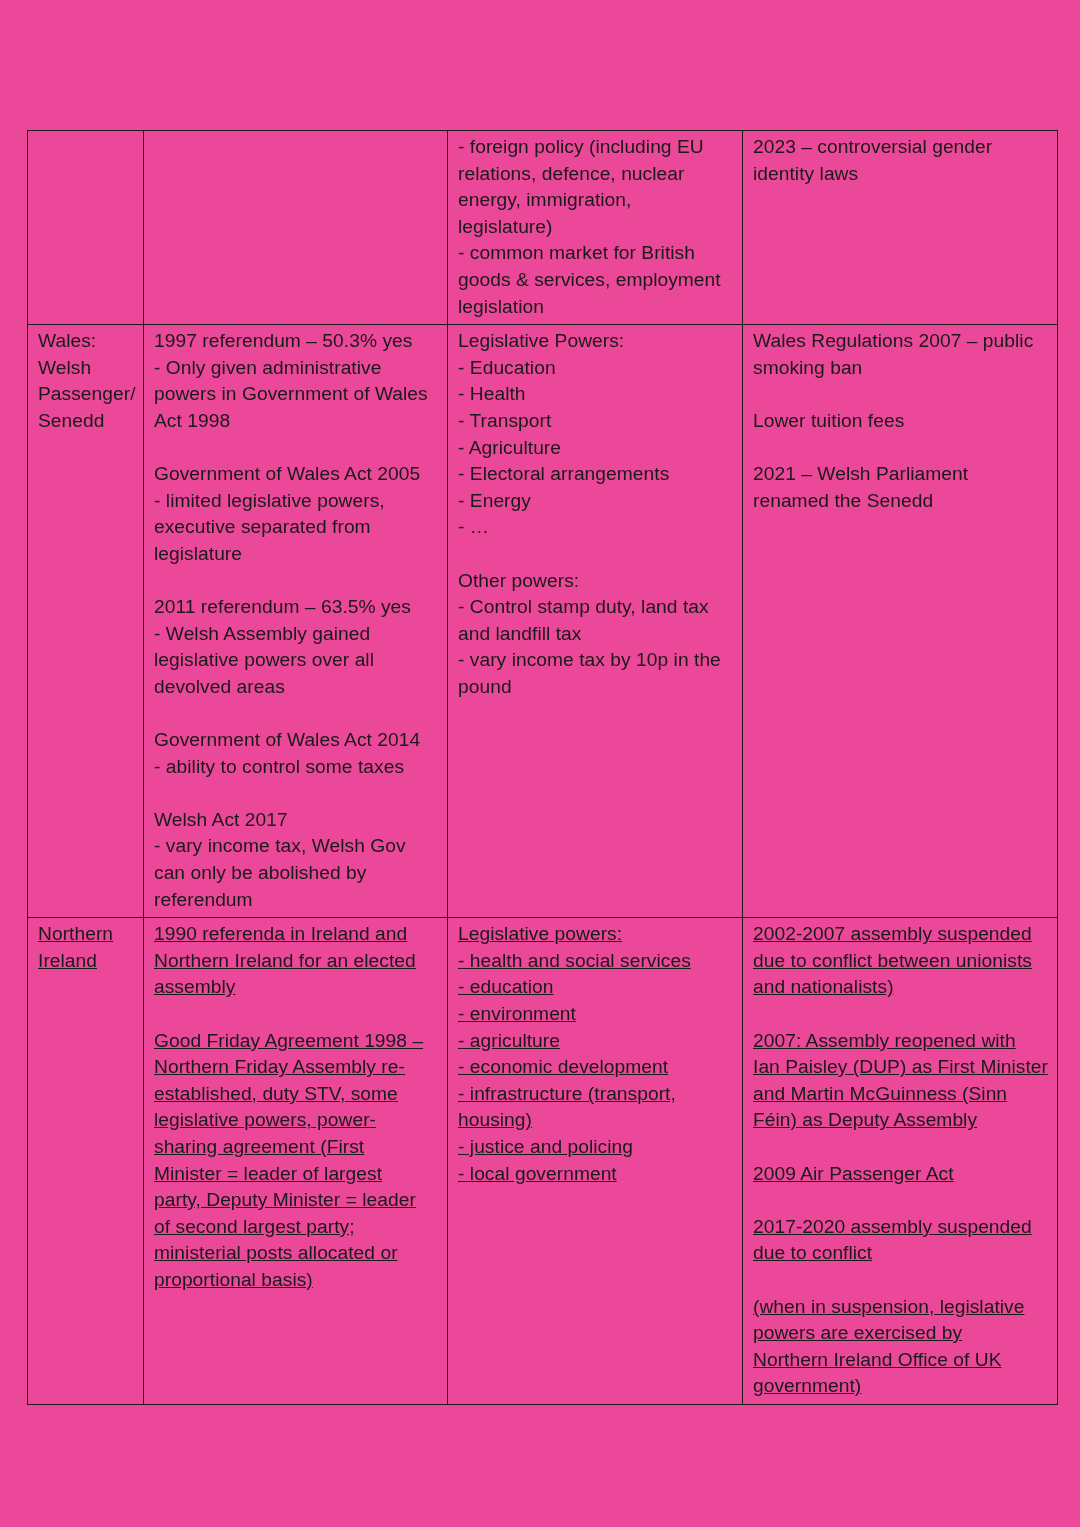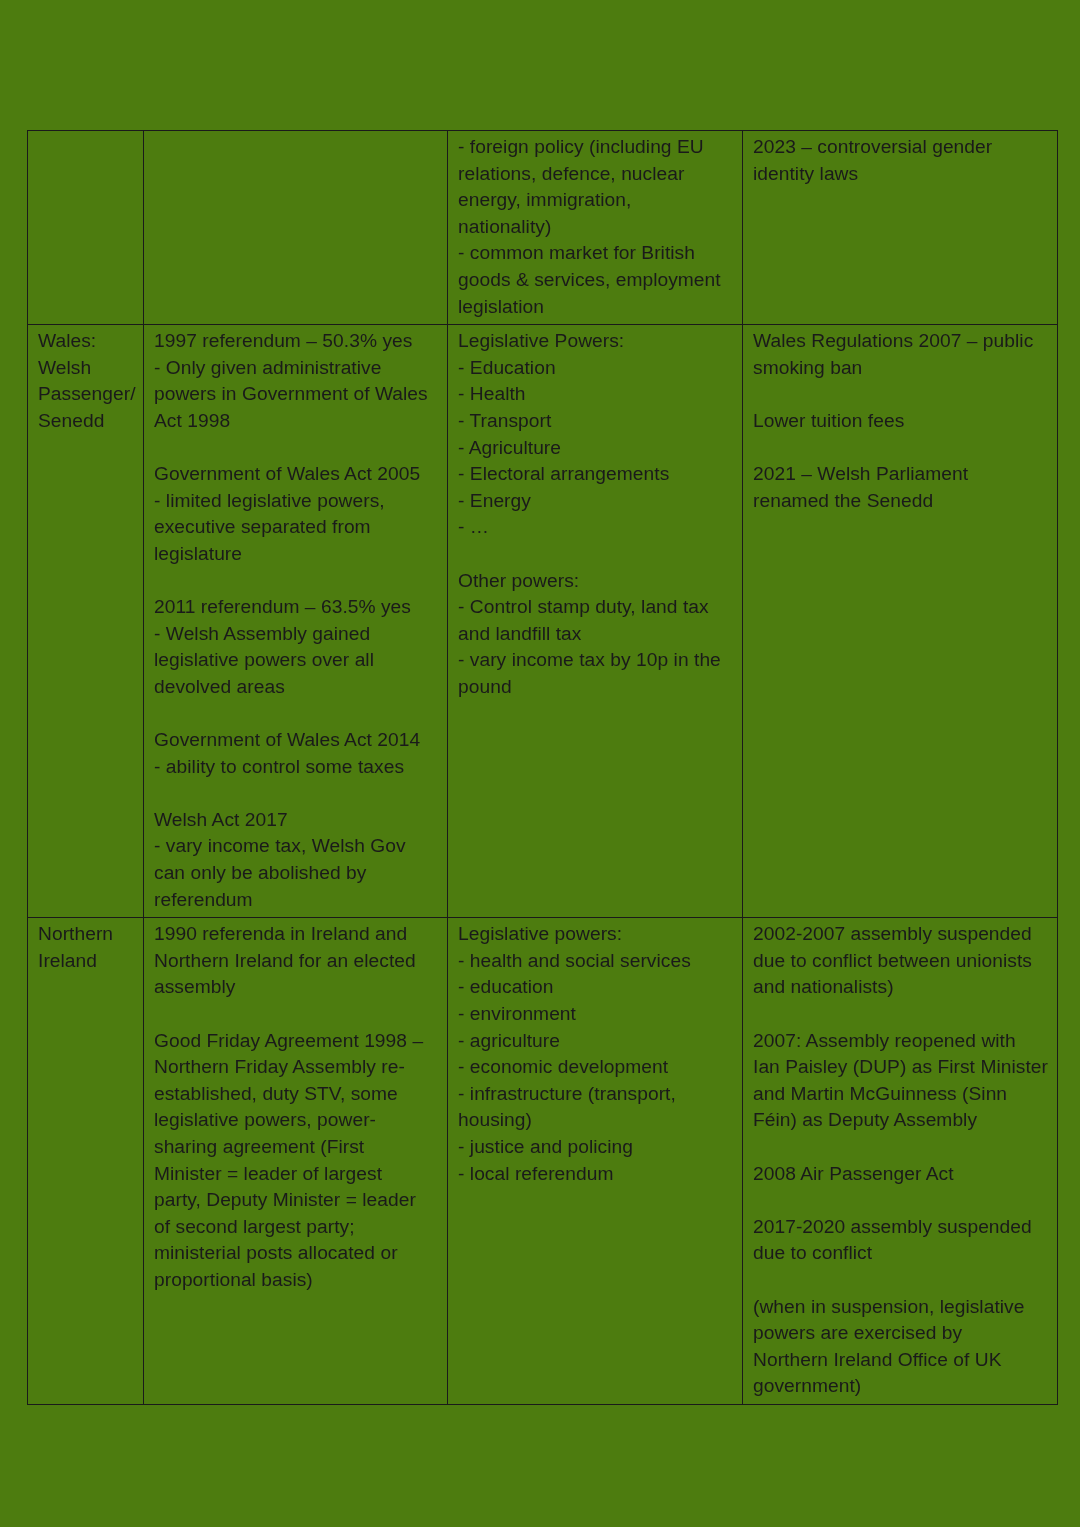--- a/index.html
+++ b/index.html
@@ -11,21 +11,21 @@
     }
     body {
       position: relative;
       font-family: "Liberation Sans", "DejaVu Sans", sans-serif;
       color: #1a1a1a;
     }
     .page {
       position: absolute;
       left: 0; top: 0;
       width: 1080px; height: 1527px;
-      background: #4d7c0f;
+      background: #ec4899;
     }
     table.devolution {
       position: absolute;
       left: 27px;
       top: 130px;
       width: 1030px;
       border-collapse: collapse;
       table-layout: fixed;
     }
     table.devolution td {
@@ -37,42 +37,42 @@
       letter-spacing: 0.05px;
     }
     col.c1 { width: 116px; }
     col.c2 { width: 304px; }
     col.c3 { width: 295px; }
     col.c4 { width: 315px; }
     .line { display: block; white-space: pre-wrap; }
     .gap { display: block; height: 26.6px; }
     tr.row-top td { height: 188px; }
     tr.row-wales td { height: 585px; margin-top: 28px; }
-    tr.row-ni td { height: 487px; }
+    tr.row-ni td { height: 487px; text-decoration: underline; }
   </style>
 </head>
 <body>
 
 <div class="page">
   <table class="devolution">
     <colgroup>
       <col class="c1">
         <col class="c2">
         <col class="c3">
         <col class="c4">
     </colgroup>
     <tbody>
       <tr class="row-top">
         <td></td>
         <td></td>
         <td>
             <span class="line">- foreign policy (including EU</span>
             <span class="line">relations, defence, nuclear</span>
             <span class="line">energy, immigration,</span>
-            <span class="line">nationality)</span>
+            <span class="line">legislature)</span>
             <span class="line">- common market for British</span>
             <span class="line">goods &amp; services, employment</span>
             <span class="line">legislation</span>
           </td>
         <td>
             <span class="line">2023 – controversial gender</span>
             <span class="line">identity laws</span>
           </td>
       </tr>
       <tr class="row-wales">
@@ -156,33 +156,33 @@
         <td>
             <span class="line">Legislative powers:</span>
             <span class="line">- health and social services</span>
             <span class="line">- education</span>
             <span class="line">- environment</span>
             <span class="line">- agriculture</span>
             <span class="line">- economic development</span>
             <span class="line">- infrastructure (transport,</span>
             <span class="line">housing)</span>
             <span class="line">- justice and policing</span>
-            <span class="line">- local referendum</span>
+            <span class="line">- local government</span>
           </td>
         <td>
             <span class="line">2002-2007 assembly suspended</span>
             <span class="line">due to conflict between unionists</span>
             <span class="line">and nationalists)</span>
             <span class="gap"></span>
             <span class="line">2007: Assembly reopened with</span>
             <span class="line">Ian Paisley (DUP) as First Minister</span>
             <span class="line">and Martin McGuinness (Sinn</span>
             <span class="line">Féin) as Deputy Assembly</span>
             <span class="gap"></span>
-            <span class="line">2008 Air Passenger Act</span>
+            <span class="line">2009 Air Passenger Act</span>
             <span class="gap"></span>
             <span class="line">2017-2020 assembly suspended</span>
             <span class="line">due to conflict</span>
             <span class="gap"></span>
             <span class="line">(when in suspension, legislative</span>
             <span class="line">powers are exercised by</span>
             <span class="line">Northern Ireland Office of UK</span>
             <span class="line">government)</span>
           </td>
       </tr>

